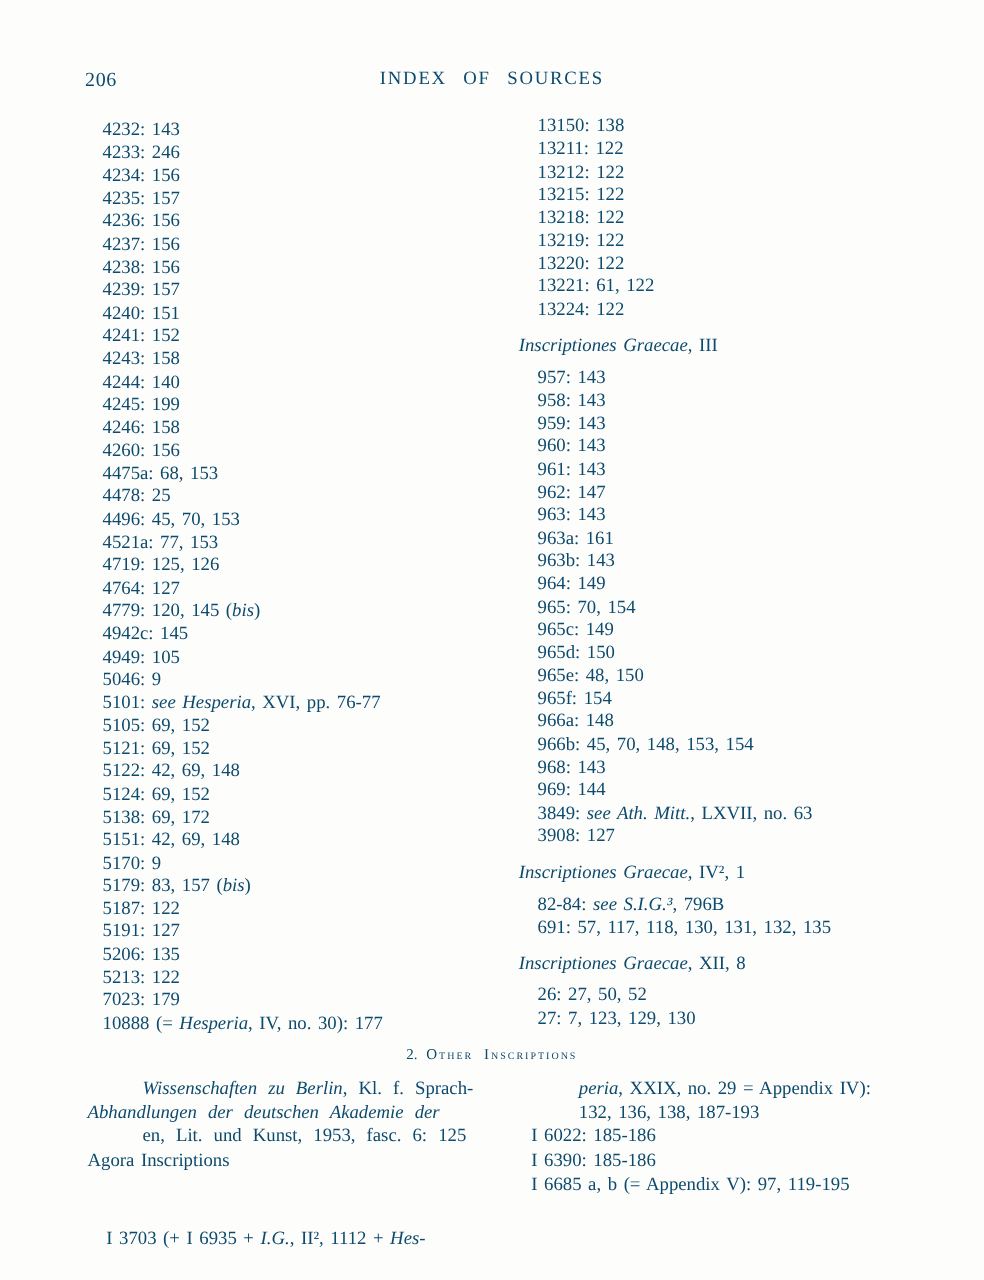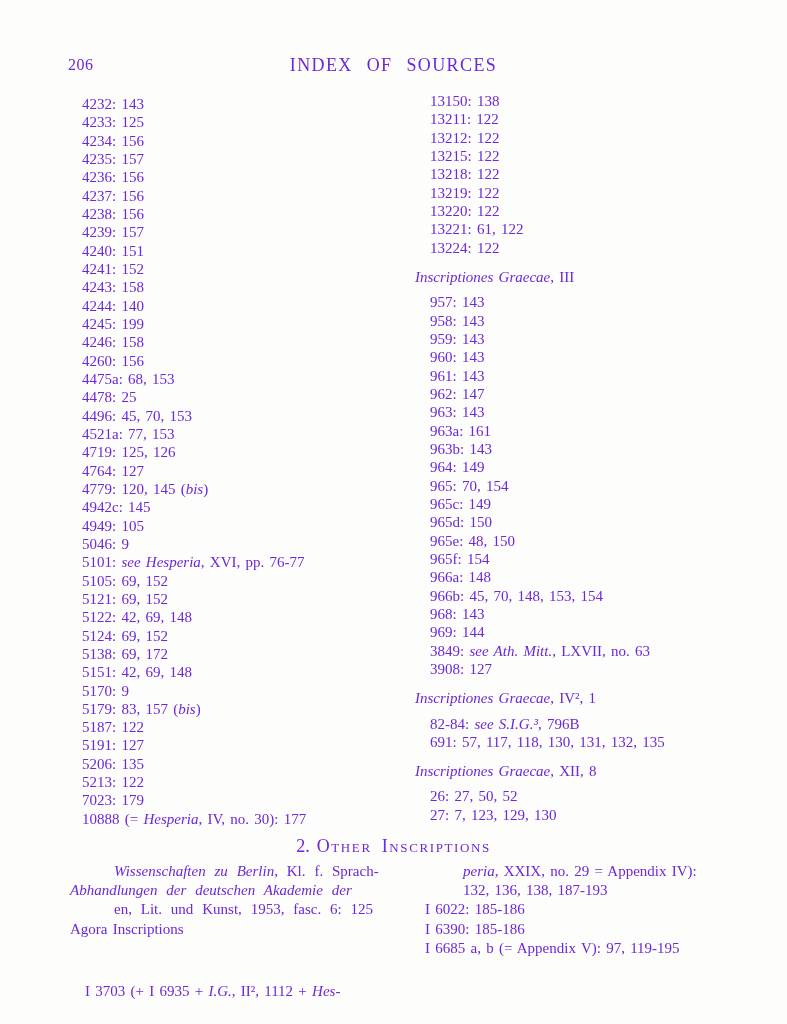--- a/index.html
+++ b/index.html
@@ -1,45 +1,45 @@
 <!DOCTYPE html>
 <html><head>
 <meta charset="utf-8">
 <style>
   html,body{margin:0;padding:0;background:#ffffff;}
   .page{
     position:relative;
     width:787px;height:1024px;
     background:#fdfdfb;
     font-family:"Liberation Serif","DejaVu Serif",serif;
-    color:#6d28d9;
+    color:#0c4a6e;
     overflow:hidden;
   }
   .pagenum{
     position:absolute;left:68px;top:56px;
     font-size:16px;letter-spacing:0.5px;
   }
   .title{
     position:absolute;left:0;right:0;top:55px;
     text-align:center;
-    font-size:18px;letter-spacing:1.4px;word-spacing:8px;
+    font-size:15px;letter-spacing:1.4px;word-spacing:8px;
   }
   .col{position:absolute;}
   .line{
     font-size:15px;line-height:18.33px;
     white-space:nowrap;word-spacing:0.10em;
   }
   .col-left{left:82px;top:95px;width:320px;}
   .col-right{left:415px;top:92px;width:345px;}
   .col-right .line{padding-left:15px;}
   .line.heading{margin:11px 0 7px;}
   .col-right .line.heading{padding-left:0;}
   .section2{
     position:absolute;left:0;right:0;top:836px;
-    text-align:center;font-size:18px;
+    text-align:center;font-size:12px;
   }
   .section2 .sc{
     font-variant:small-caps;
     letter-spacing:1.6px;word-spacing:4px;margin-left:7px;
   }
   .b-left{left:70px;top:862px;width:335px;}
   .b-right{left:425px;top:862px;width:330px;}
   .b-left .line,.b-right .line{line-height:19.2px;}
   .ind1{padding-left:15px;margin-top:43px;}
   .ind2{padding-left:44px;}
@@ -49,21 +49,21 @@
 </style>
 </head>
 <body>
 
 <div class="page">
   <span class="pagenum">206</span>
   <div class="title">INDEX OF SOURCES</div>
 
   <div class="col col-left">
       <div class="line"><span>4232: 143</span></div>
-      <div class="line"><span>4233: 125</span></div>
+      <div class="line"><span>4233: 246</span></div>
       <div class="line"><span>4234: 156</span></div>
       <div class="line"><span>4235: 157</span></div>
       <div class="line"><span>4236: 156</span></div>
       <div class="line"><span>4237: 156</span></div>
       <div class="line"><span>4238: 156</span></div>
       <div class="line"><span>4239: 157</span></div>
       <div class="line"><span>4240: 151</span></div>
       <div class="line"><span>4241: 152</span></div>
       <div class="line"><span>4243: 158</span></div>
       <div class="line"><span>4244: 140</span></div>

